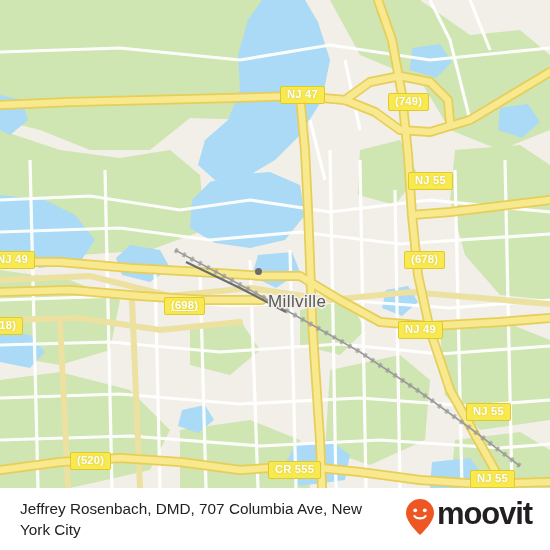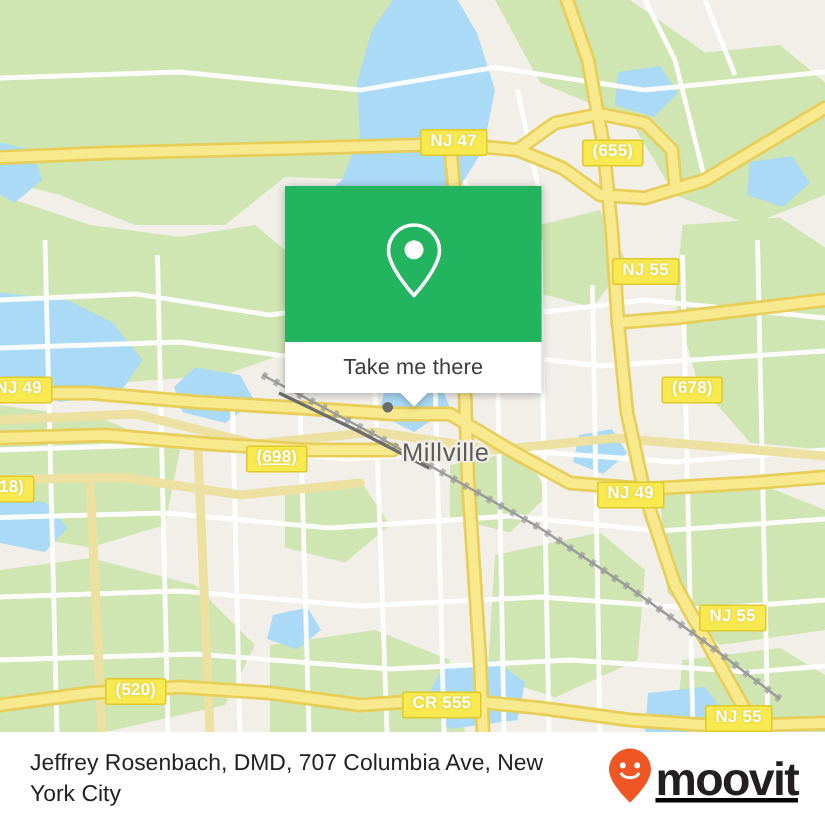--- a/index.html
+++ b/index.html
@@ -78,23 +78,22 @@
   #bottom-title {
     flex: 1 1 auto;
     font-size: 15.3px;
     line-height: 21px;
     color: #222222;
     padding-right: 14px;
     max-width: 390px;
   }
   #moovit-logo {
     flex: 0 0 auto;
-    display: flex; align-items: center; gap: 2px;
+    display: flex; align-items: flex-start; gap: 2px;
     cursor: pointer;
-    text-decoration: underline;
   }
   #moovit-word {
     font-size: 31px;
     font-weight: 700;
     color: #231f20;
     letter-spacing: -1.1px;
     line-height: 31px;
   }
 
   
@@ -254,47 +253,33 @@
       </g>
       <g stroke="#6d6d6d" stroke-width="2.2" fill="none">
         <path d="M186,262 L240,288 L286,312"></path>
       </g>
     </svg>
 
     <div class="place-dot" style="left:255px; top:268px;"></div>
     <div class="place-label" style="left:268px; top:259px;margin-top:33px;">Millville</div>
 
     <div class="shield" style="left:280px; top:86px;">NJ 47</div>
-    <div class="shield" style="left:388px; top:93px;">(655)</div>
+    <div class="shield" style="left:388px; top:93px;">(749)</div>
     <div class="shield" style="left:408px; top:172px;">NJ 55</div>
-    <div class="shield" style="left:404px; top:251px;margin-left:37px;">(678)</div>
+    <div class="shield" style="left:404px; top:251px;">(678)</div>
     <div class="shield" style="left:-10px; top:251px;">NJ 49</div>
     <div class="shield" style="left:164px; top:297px;text-decoration:underline;">(698)</div>
     <div class="shield" style="left:-18px; top:317px;">(618)</div>
     <div class="shield" style="left:398px; top:321px;">NJ 49</div>
     <div class="shield" style="left:466px; top:403px;">NJ 55</div>
     <div class="shield" style="left:70px;  top:452px;">(520)</div>
     <div class="shield" style="left:268px; top:461px;">CR 555</div>
     <div class="shield" style="left:470px; top:470px;">NJ 55</div>
 
 
-    <div id="popup">
-      <div id="popup-image">
-        <span>
-          <svg width="44" height="54" viewBox="0 0 44 54" fill="none">
-            <path d="M22 3 C12.6 3 5 10.6 5 20 C5 31.5 22 50 22 50 C22 50 39 31.5 39 20 C39 10.6 31.4 3 22 3 Z" stroke="#ffffff" stroke-width="2.4" fill="none" stroke-linejoin="round"></path>
-            <circle cx="22" cy="19.5" r="6.4" fill="#ffffff"></circle>
-          </svg>
-        </span>
-      </div>
-      <div id="popup-footer">
-        <span>Take me there</span>
-      </div>
-      <div id="popup-tail"></div>
-    </div>
 
   </div>
 
   <div id="bottombar">
     <div id="bottom-title">Jeffrey Rosenbach, DMD, 707 Columbia Ave, New York City</div>
     <div id="moovit-logo">
       <span>
         <svg width="30" height="38" viewBox="0 0 30 38">
           <path d="M15 1 C7.3 1 1 7.3 1 15 C1 24.5 15 37 15 37 C15 37 29 24.5 29 15 C29 7.3 22.7 1 15 1 Z" fill="#ee5723"></path>
           <circle cx="10.2" cy="12.3" r="1.9" fill="#ffffff"></circle>

